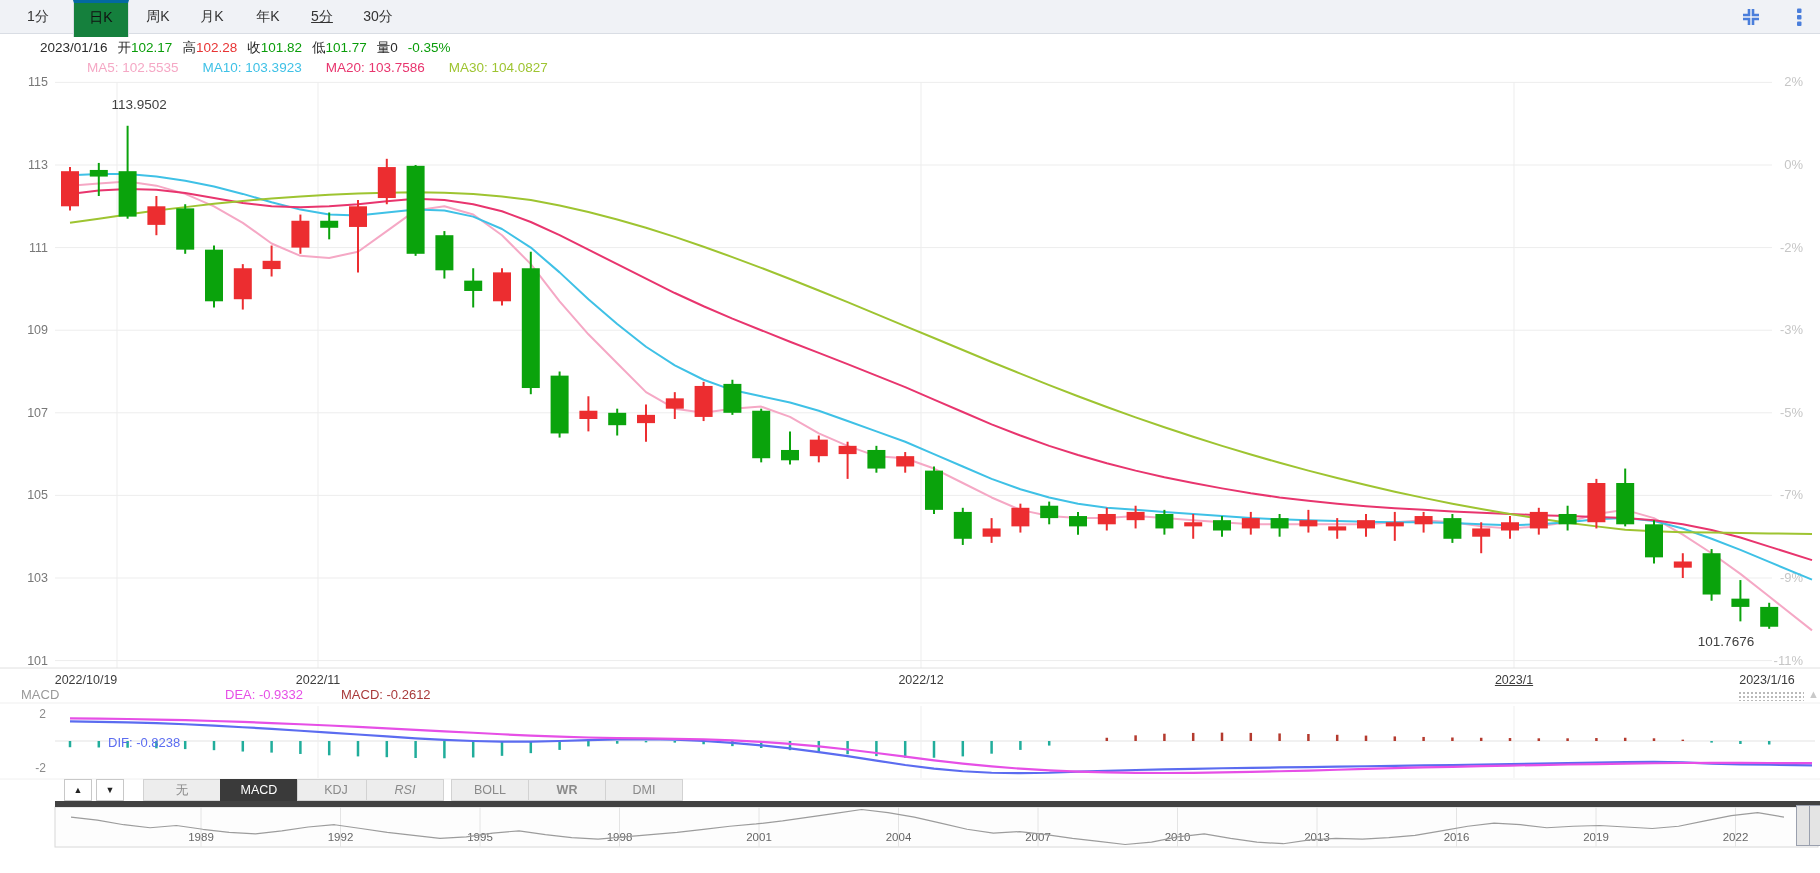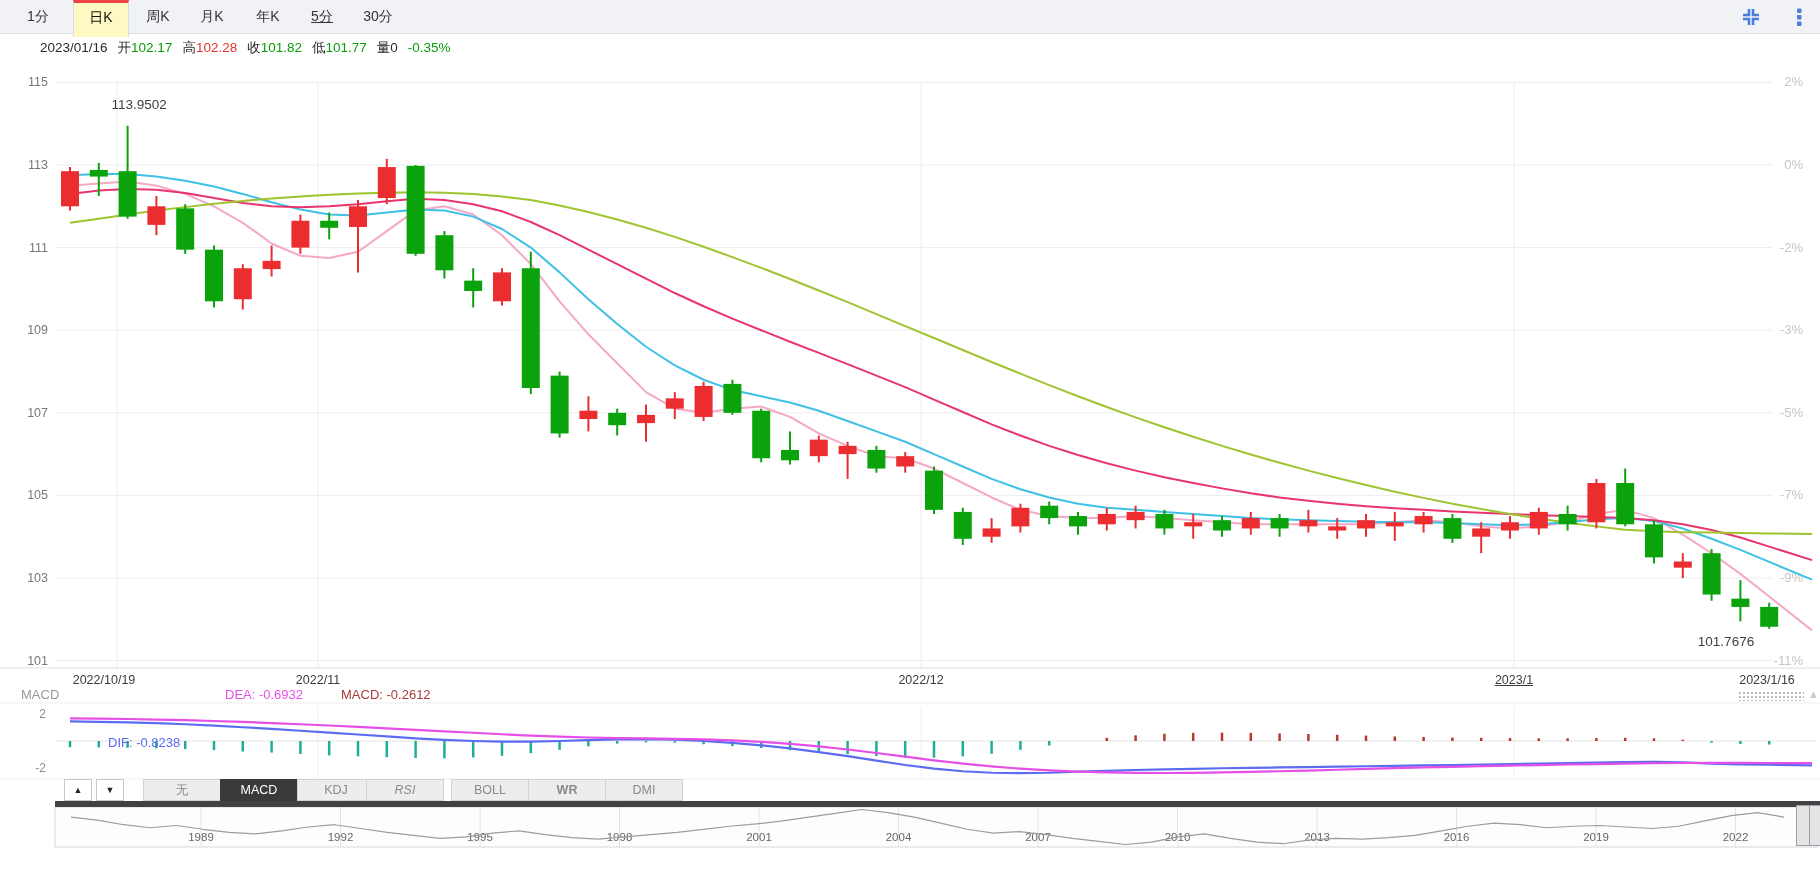--- a/index.html
+++ b/index.html
@@ -4,22 +4,22 @@
 <style>
   html,body{margin:0;padding:0;background:#fff;}
   #app{position:relative;width:1820px;height:873px;background:#fff;overflow:hidden;
        font-family:"Liberation Sans","DejaVu Sans",sans-serif;}
   svg{position:absolute;left:0;top:0;z-index:1;}
   .ovl{position:absolute;z-index:2;padding-left:32px;}
   
   .tabbar{left:0;top:0;width:1820px;height:33px;background:#f0f2f6;border-bottom:1px solid #d9dde4;}
   .ptab{position:absolute;top:0;height:33px;width:54px;line-height:33px;text-align:center;
         font-size:14px;color:#333;cursor:pointer;}
-  .ptab.active{background:#fef9c3;height:34px;border-left:1px solid #d9dde4;border-right:1px solid #d9dde4;
-        border-top:3px solid #ef4444;line-height:29px;color:#111;}
+  .ptab.active{background:#15803d;height:34px;border-left:1px solid #d9dde4;border-right:1px solid #d9dde4;
+        border-top:3px solid #0369a1;line-height:29px;color:#111;}
   .topicon{position:absolute;top:6px;width:22px;height:22px;cursor:pointer;}
   
   .inforow{left:8px;top:39px;height:18px;font-size:13.5px;color:#2b2b2b;white-space:nowrap;}
   .inforow b{font-weight:normal;margin-left:10px;}
   .inforow .v{}
   .marow{left:55px;top:60px;height:18px;font-size:13.5px;white-space:nowrap;}
   .marow span{margin-right:24px;}
   
   .datelbl{position:absolute;top:673px;font-size:12.5px;color:#3c3c3c;transform:translateX(-50%);white-space:nowrap;}
   
@@ -326,34 +326,35 @@
         <rect x="9" y="15.5" width="4.5" height="4.5" rx="1"></rect>
       </g>
     </svg>
   </span>
 </div>
 
 <div class="ovl inforow">
   <span>2023/01/16</span><span id="infofields"><b>开</b><span class="v" style="color: rgb(10, 157, 10);">102.17</span><b>高</b><span class="v" style="color: rgb(232, 52, 52);">102.28</span><b>收</b><span class="v" style="color: rgb(10, 157, 10);">101.82</span><b>低</b><span class="v" style="color: rgb(10, 157, 10);">101.77</span><b>量</b><span class="v" style="color: rgb(43, 43, 43);">0</span></span><b><span class="v" id="chg" style="color: rgb(10, 157, 10);">-0.35%</span></b>
 </div>
 
+<div class="ovl marow" id="marow"><span style="color: rgb(245, 168, 197);">MA5: 102.5535</span><span style="color: rgb(63, 193, 230);">MA10: 103.3923</span><span style="color: rgb(232, 53, 110);">MA20: 103.7586</span><span style="color: rgb(158, 196, 49);">MA30: 104.0827</span></div>
 
 <div id="datelbls">
-      <div class="datelbl" style="left: 104px;">2022/10/19</div>
+      <div class="datelbl" style="left: 86px;">2022/10/19</div>
       <div class="datelbl" style="left: 318px;">2022/11</div>
       <div class="datelbl" style="left: 921px;">2022/12</div>
       <div class="datelbl" style="left: 1514px; text-decoration: underline;">2023/1</div>
       <div class="datelbl" style="left: 1767px;">2023/1/16</div>
     </div>
 
 <div class="ovl macdrow">
   <span style="left:21px;color:#999;">MACD</span>
   <span id="macditems">
         <span style="left: 76px; color: rgb(91, 108, 240); margin-top: 48px;">DIF: -0.8238</span>
-        <span style="left: 193px; color: rgb(230, 79, 230);">DEA: -0.6932</span>
+        <span style="left: 193px; color: rgb(230, 79, 230);">DEA: -0.9332</span>
         <span style="left: 309px; color: rgb(169, 58, 58);">MACD: -0.2612</span>
       </span>
 </div>
 <div class="dotstrip ovl"></div>
 <span class="scrolltri ovl" style="left:1776px;">▲</span>
 <span class="scrolltri ovl" style="left:1798px;">▼</span>
 
 <div class="ovl indrow">
   <div class="updown" style="left:64px;">▲</div>
   <div class="updown" style="left:96px;">▼</div>

